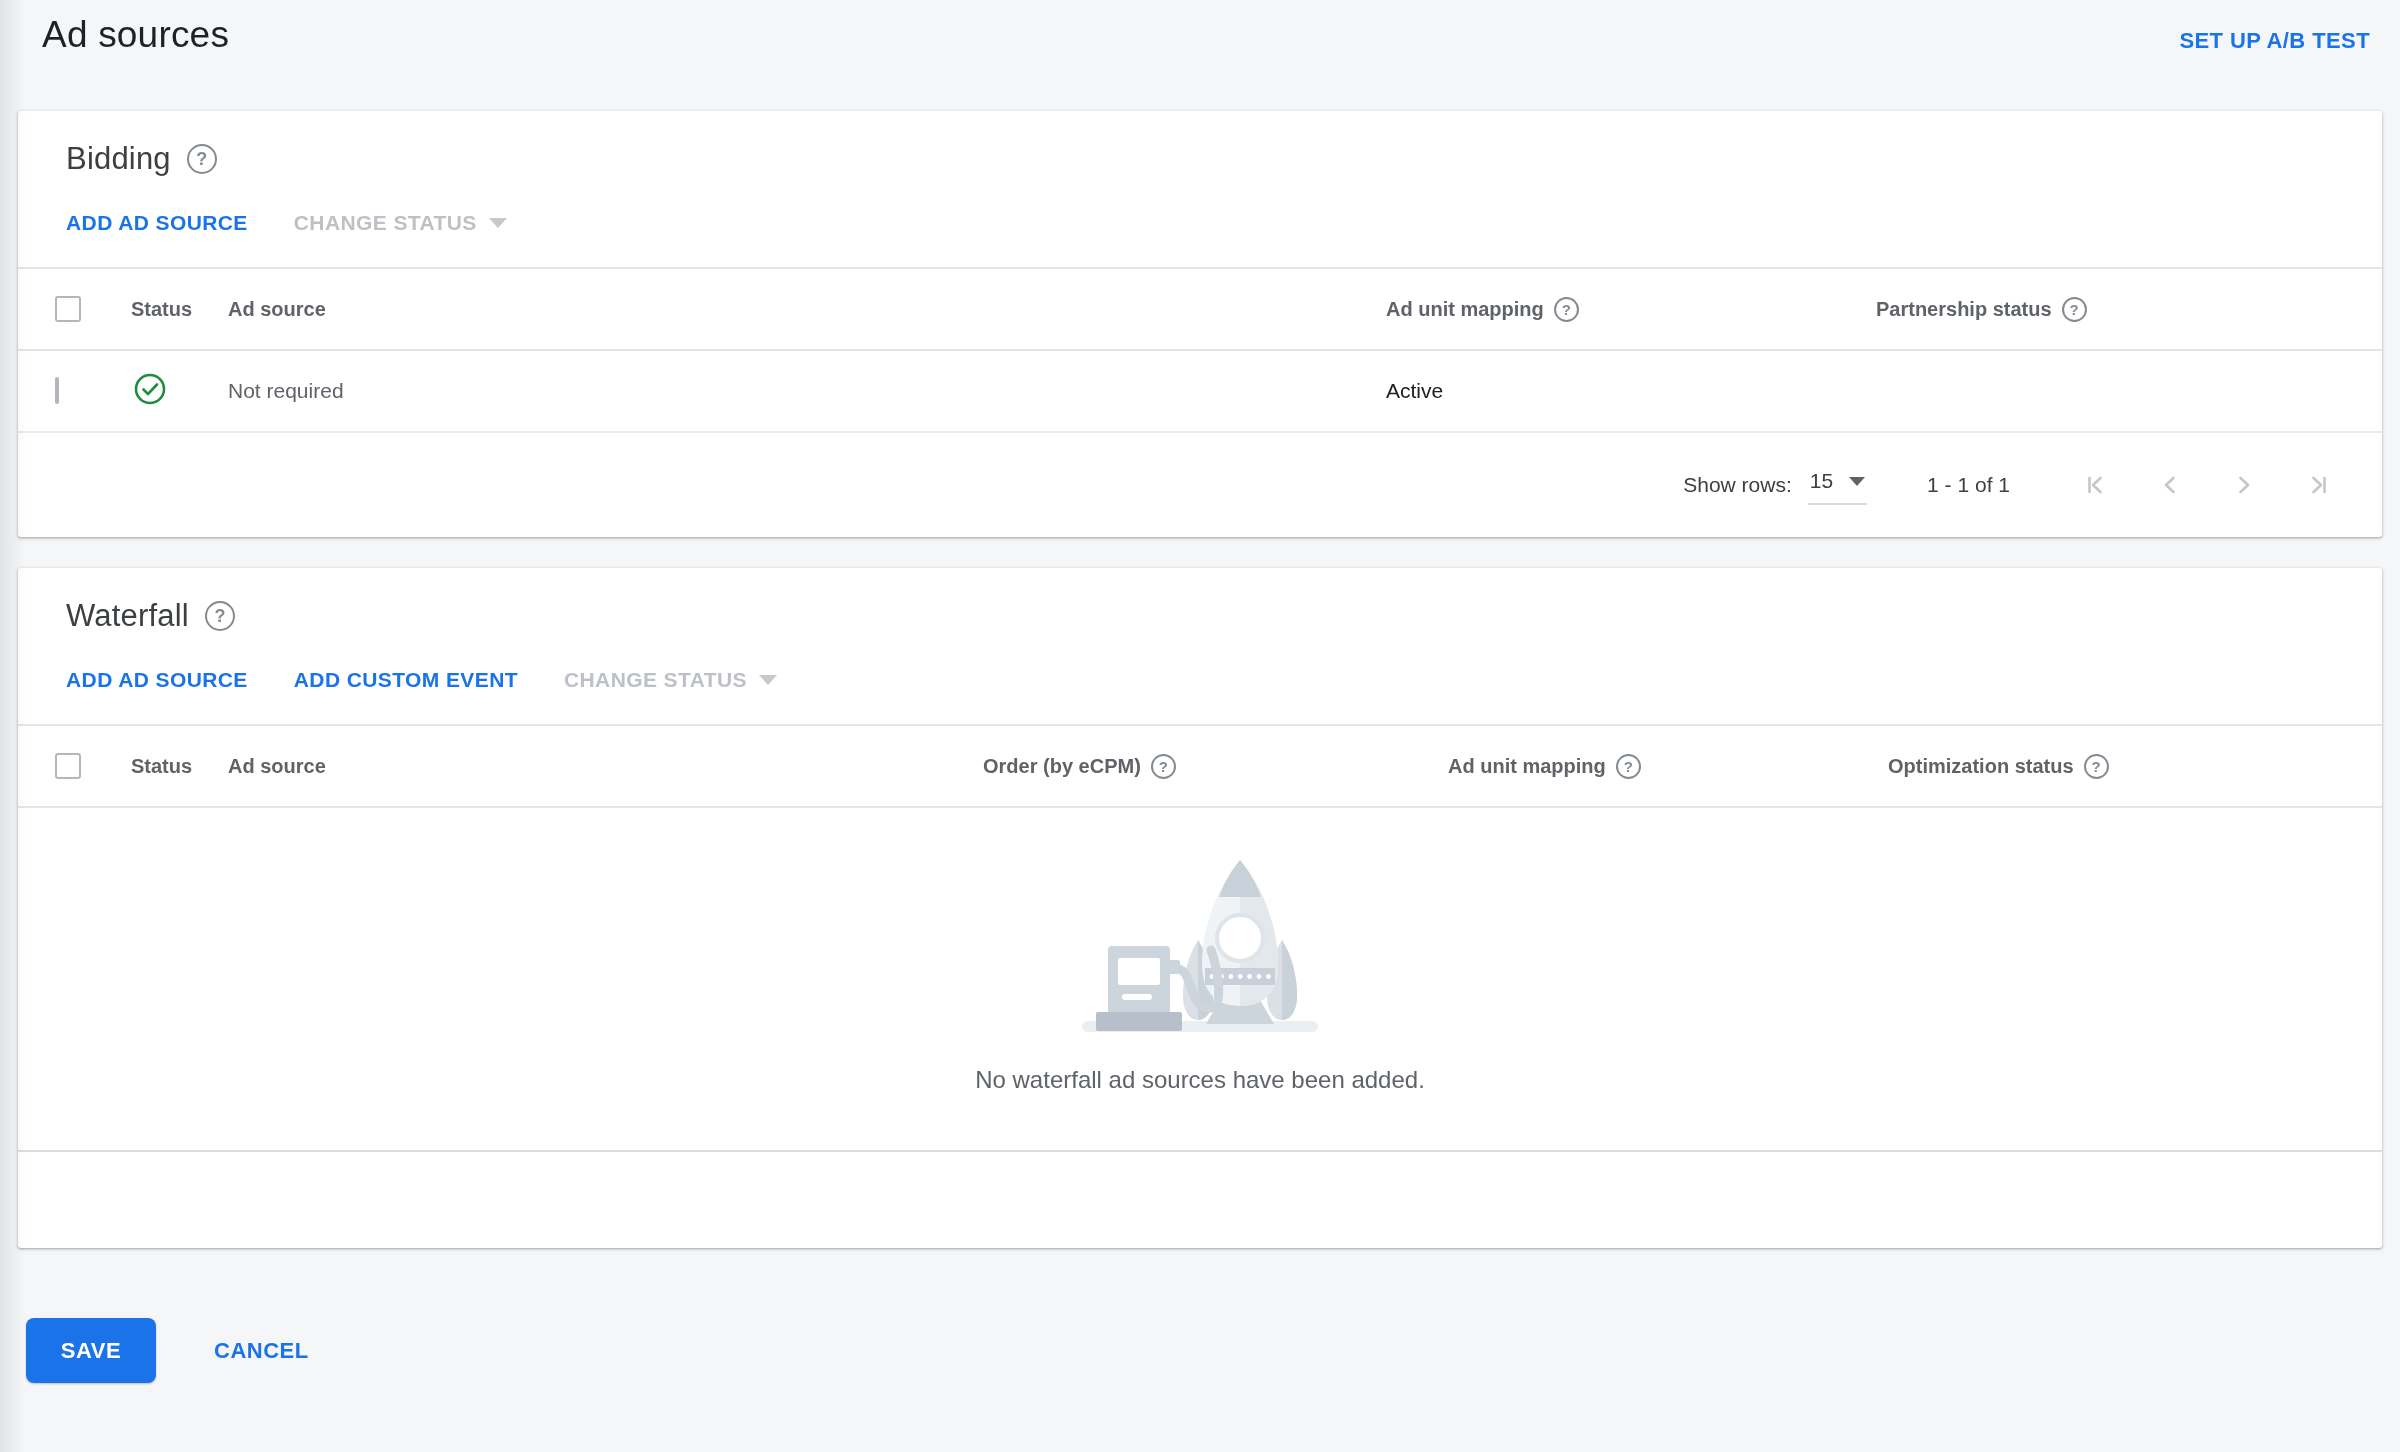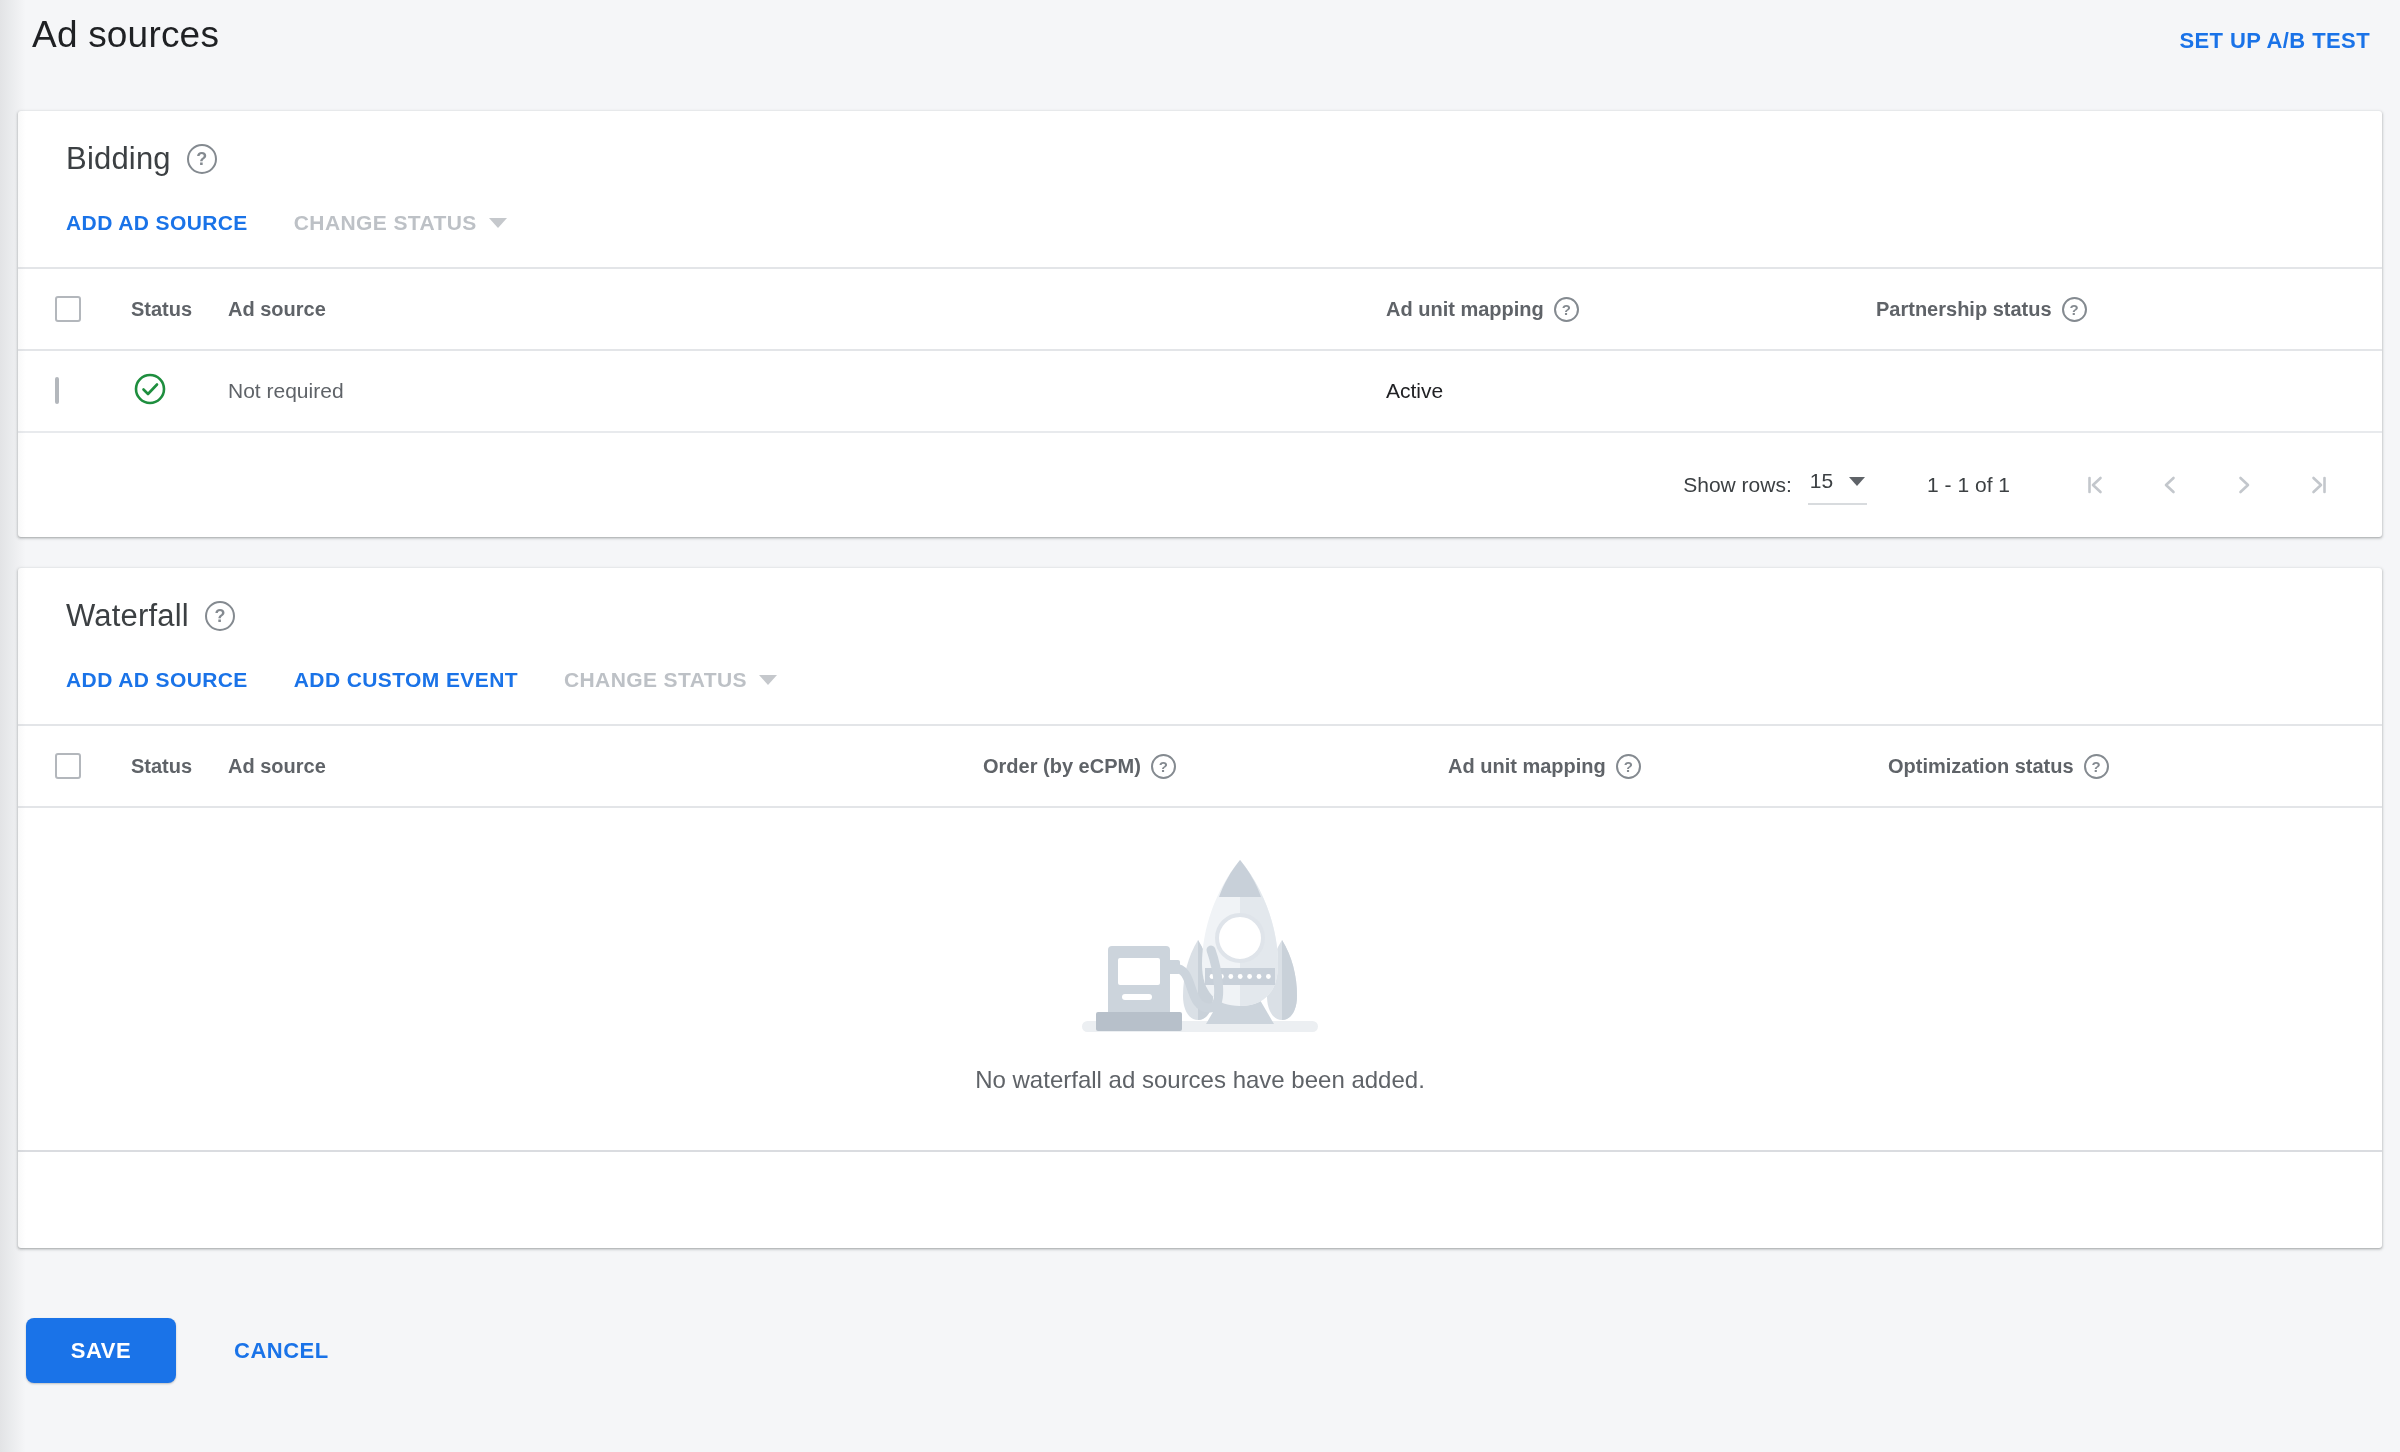--- a/index.html
+++ b/index.html
@@ -15,21 +15,21 @@
     content: "";
     position: absolute; left: 0; top: 0; bottom: 0; width: 26px;
     background: linear-gradient(to right, rgba(60,64,67,0.10), rgba(60,64,67,0));
     pointer-events: none; z-index: 5;
   }
 
   
   .topbar {
     height: 90px;
     display: flex; align-items: flex-start; justify-content: space-between;
-    padding: 14px 30px 0 32px;
+    padding: 14px 30px 0 42px;
   }
   .page-title { font-size: 37px; font-weight: 400; color: #1f2124; letter-spacing: 0.2px; }
   .ab-test-link {
     margin-top: 14px;
     font-size: 22px; font-weight: 700; color: #1a73e8; letter-spacing: 0.4px;
     cursor: pointer; background: none; border: none;
     font-family: inherit;
   }
 
   
@@ -114,21 +114,21 @@
 
   
   .empty-area { padding: 44px 0 56px 0; border-bottom: 2px solid #dadce0; text-align: center; }
   .empty-illustration { display: block; margin: 0 auto; }
   .empty-text { margin-top: 24px; font-size: 24px; color: #5f6368; }
   .waterfall-footer { height: 96px; }
 
   
   .footer-actions { display: flex; align-items: center; margin: 70px 0 0 26px; }
   .save-btn {
-    width: 150px; height: 65px; background: #1a73e8; color: #ffffff;
+    width: 130px; height: 65px; background: #1a73e8; color: #ffffff;
     font-size: 22px; font-weight: 700; letter-spacing: 0.6px;
     border: none; border-radius: 8px; cursor: pointer; font-family: inherit;
     box-shadow: 0 1px 2px rgba(60,64,67,0.3);
   }
   .cancel-btn {
     margin-left: 58px; background: none; border: none; cursor: pointer; font-family: inherit;
     font-size: 22px; font-weight: 700; color: #1a73e8; letter-spacing: 0.5px;
   }
 </style>
 </head>

